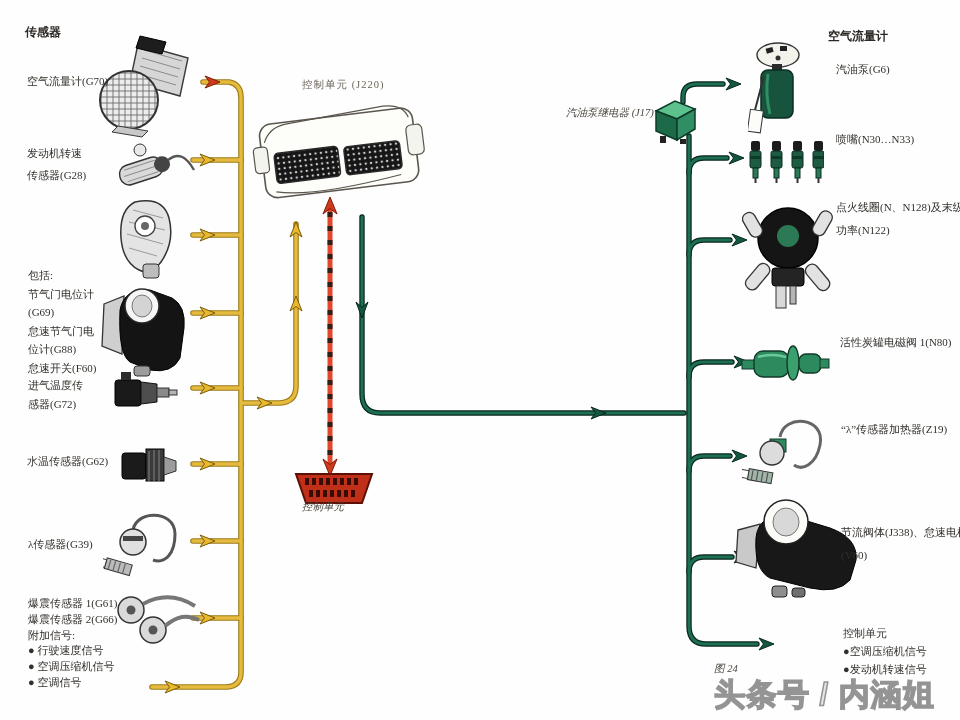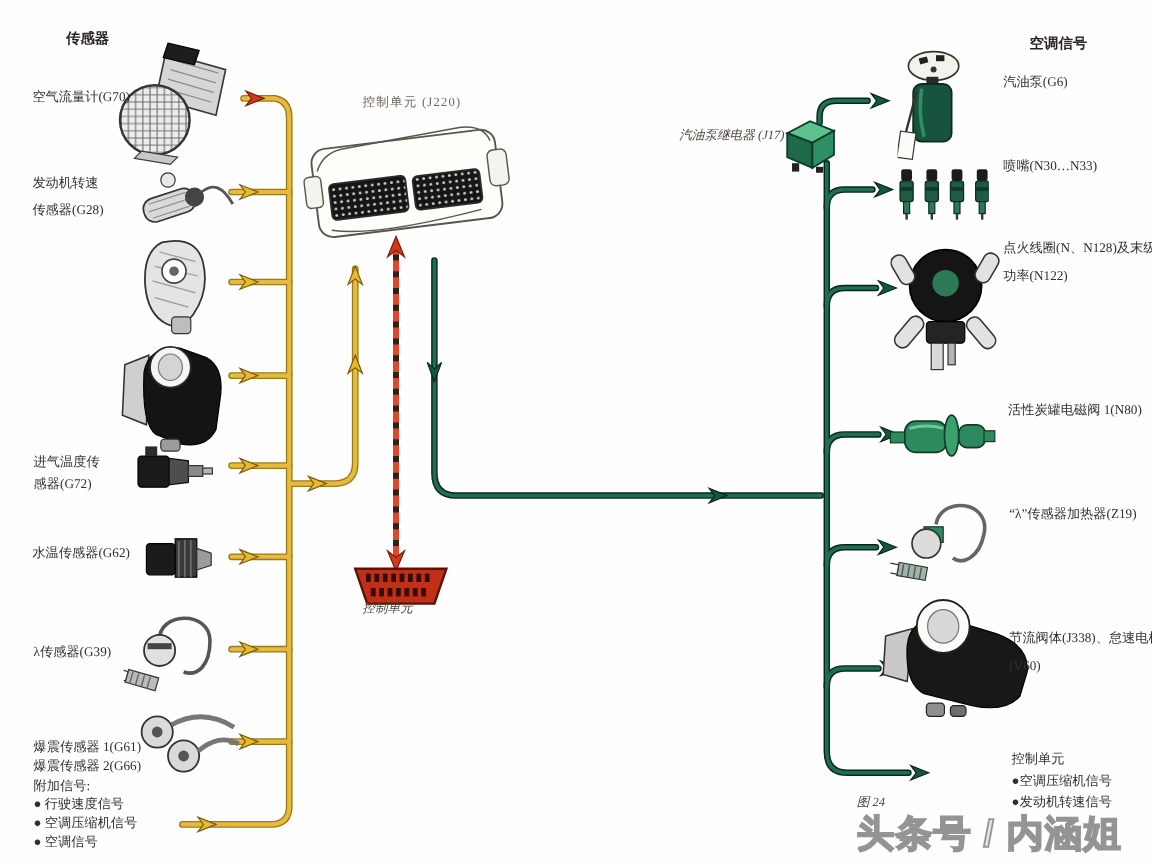--- a/index.html
+++ b/index.html
@@ -1,23 +1,23 @@
 <!DOCTYPE html>
 <html><head>
 <meta charset="utf-8">
 <style>
   html,body{margin:0;padding:0;background:#ffffff;}
   #slide{position:relative;width:960px;height:720px;background:#fefefe;overflow:hidden;
          font-family:"Liberation Serif","DejaVu Serif",serif;}
   .abs{position:absolute;}
   #title{left:262px;top:4px;font-size:27px;font-weight:bold;color:#d81414;letter-spacing:3px;}
-  .hdr{font-size:12px;font-weight:bold;color:#2b2723;margin-left:30px;}
+  .hdr{font-size:12px;font-weight:bold;color:#2b2723;}
   .lbl{font-size:11px;color:#33302b;line-height:22px;white-space:nowrap;}
   .lh24{line-height:24px;} .lh19{line-height:19px;} .lh18{line-height:18.5px;}
-  .lh16{line-height:15.8px;margin-top:20px;} .lh23{line-height:23px;} .lh18r{line-height:18px;}
+  .lh16{line-height:15.8px;} .lh23{line-height:23px;} .lh18r{line-height:18px;}
   .tiny{font-size:10.5px;color:#4a443c;font-style:italic;}
   .ecoLbl{font-size:10.5px;color:#6d655a;letter-spacing:1px;}
   #watermark{left:714px;top:674px;font-size:31px;font-weight:bold;color:#e6e6e6;
     -webkit-text-stroke:1.5px #949494;letter-spacing:1px;font-family:"Liberation Sans",sans-serif;}
   svg{display:block;}
   .wire-under{stroke:#9c7a14;stroke-width:5.6;fill:none;stroke-linejoin:round;stroke-linecap:round;}
   .wire-over{stroke:#e5ba3d;stroke-width:3.4;fill:none;stroke-linejoin:round;stroke-linecap:round;}
   .gwire-under{stroke:#07271c;stroke-width:5.4;fill:none;stroke-linejoin:round;stroke-linecap:round;}
   .gwire-over{stroke:#1e6f52;stroke-width:3;fill:none;stroke-linejoin:round;stroke-linecap:round;}
   .yarrow{fill:#e8b92f;stroke:#7c5c0c;stroke-width:1;}
@@ -321,20 +321,28 @@
   <div class="abs lbl" style="left:27px;top:70px">
     <div>空气流量计(G70)</div>
   </div>
 
   <div class="abs lbl" style="left:27px;top:142px">
     <div>发动机转速</div>
     <div>传感器(G28)</div>
   </div>
 
 
+  <div class="abs lbl lh18" style="left:28px;top:266px">
+    <div>包括:</div>
+    <div>节气门电位计</div>
+    <div>(G69)</div>
+    <div>怠速节气门电</div>
+    <div>位计(G88)</div>
+    <div>怠速开关(F60)</div>
+  </div>
 
   <div class="abs lbl lh19" style="left:28px;top:376px">
     <div>进气温度传</div>
     <div>感器(G72)</div>
   </div>
 
   <div class="abs lbl" style="left:27px;top:450px">
     <div>水温传感器(G62)</div>
   </div>
 
@@ -348,21 +356,21 @@
     <div>附加信号:</div>
     <div>● 行驶速度信号</div>
     <div>● 空调压缩机信号</div>
     <div>● 空调信号</div>
   </div>
 
   <div class="abs ecoLbl" style="left:302px;top:78px">控制单元 (J220)</div>
   <div class="abs tiny" style="left:302px;top:500px">控制单元</div>
   <div class="abs tiny" style="left:566px;top:106px">汽油泵继电器 (J17)</div>
 
-  <div class="abs hdr" style="left:828px;top:28px">空调信号</div>
+  <div class="abs hdr" style="left:828px;top:28px">空气流量计</div>
 
   <div class="abs lbl" style="left:836px;top:58px">
     <div>汽油泵(G6)</div>
   </div>
 
   <div class="abs lbl" style="left:836px;top:128px">
     <div>喷嘴(N30…N33)</div>
   </div>
 
   <div class="abs lbl lh23" style="left:836px;top:196px">

